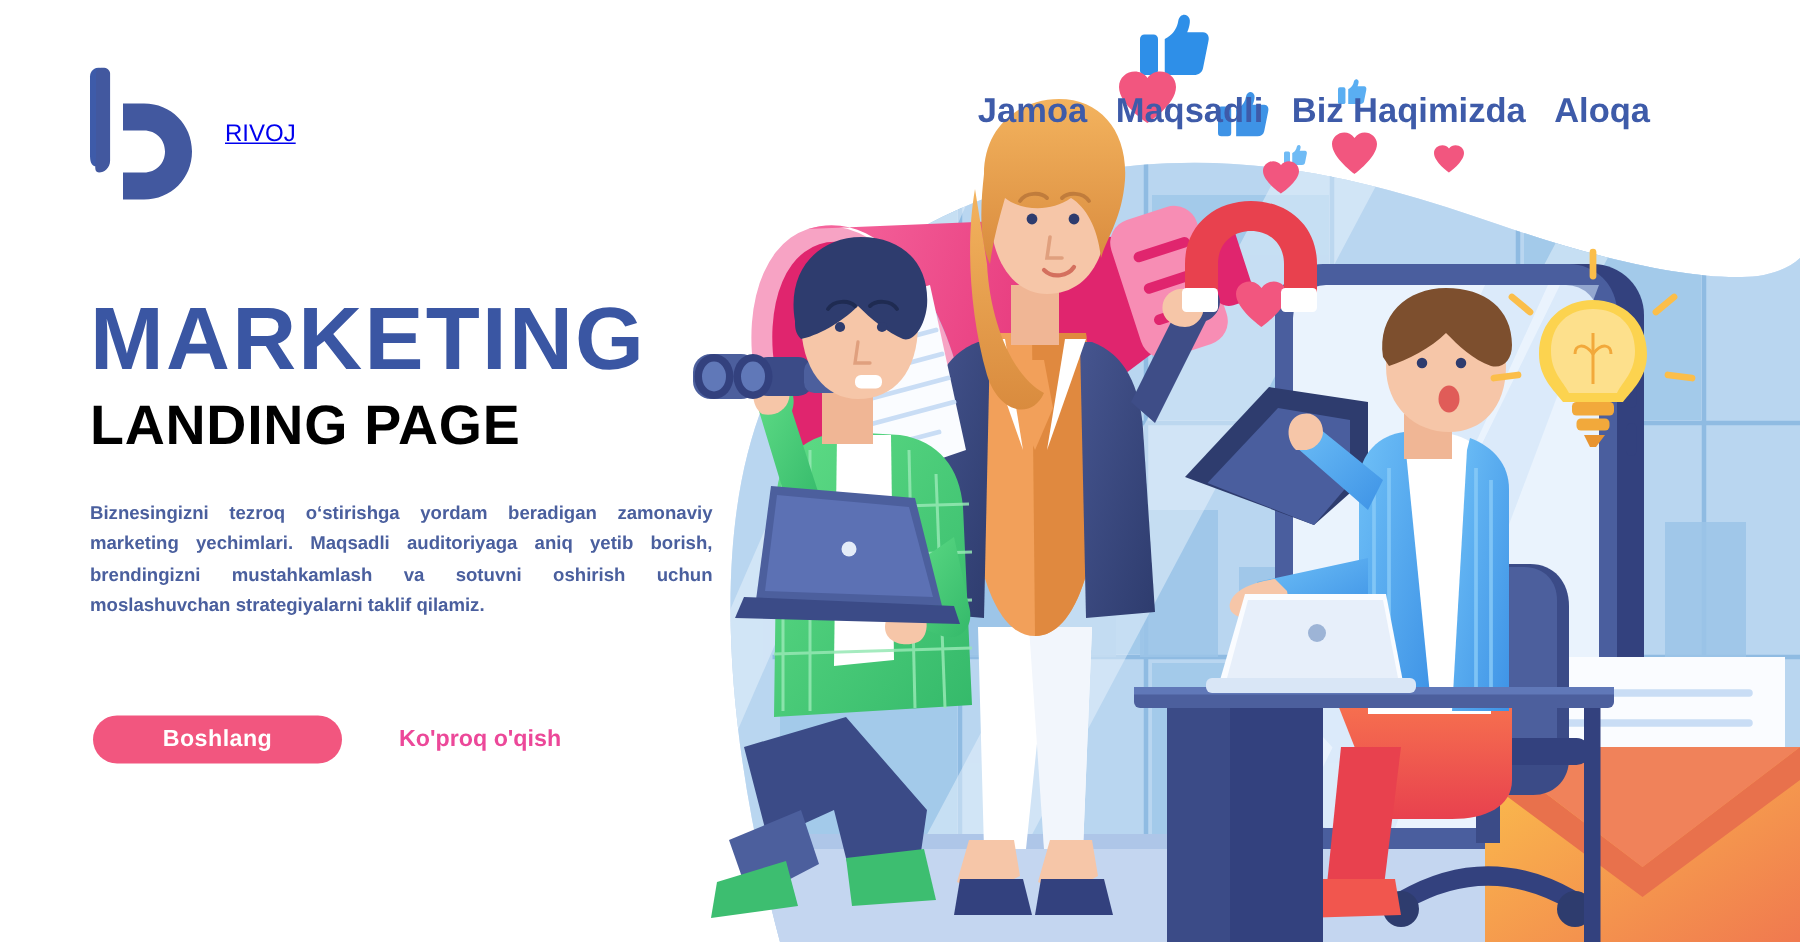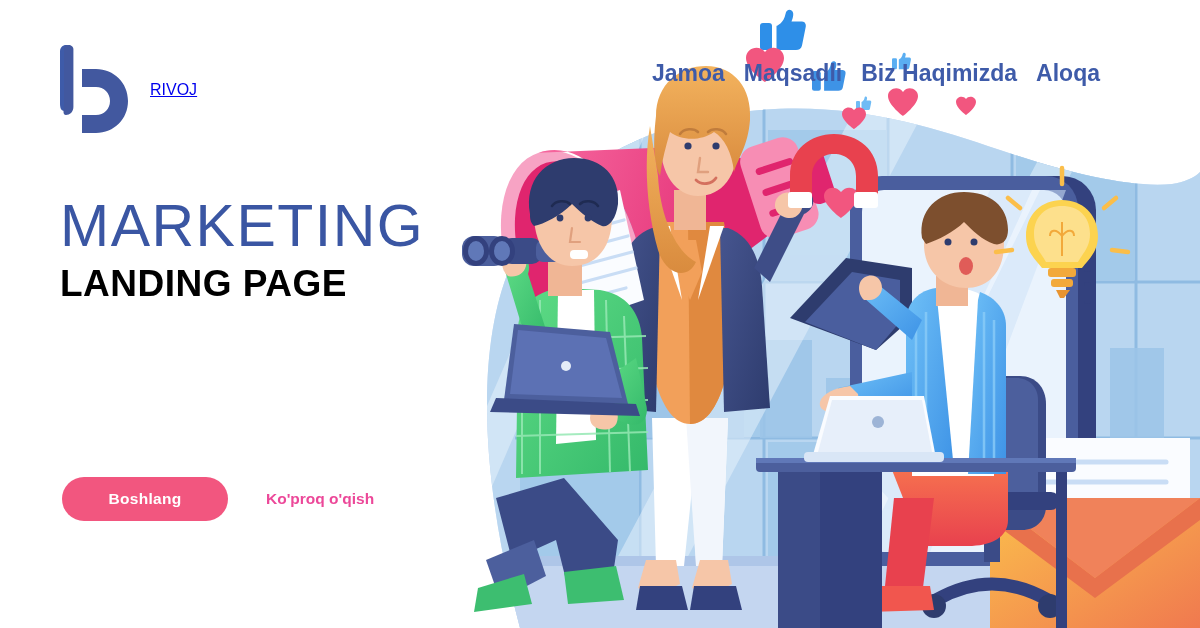--- a/index.html
+++ b/index.html
@@ -20,37 +20,37 @@
 
   #nav { position: absolute; right: 100px; top: 60px; display: flex; align-items: center; gap: 19px; }
   .nav-link {
     font-size: 23px; font-weight: bold; color: #3E5BA9;
     text-decoration: none; white-space: nowrap; cursor: pointer; line-height: 1.2;
   }
 
   
   #hero-copy { position: absolute; left: 60px; top: 196px; width: 420px; z-index: 30; }
   #headline {
-    font-size: 59px; font-weight: normal; letter-spacing: 1.5px;
+    font-size: 59px; font-weight: bold; letter-spacing: 1.5px;
     color: #3A56A3; line-height: 1.02;
   }
   #subheadline {
     font-size: 37px; font-weight: bold; letter-spacing: 0.5px;
     color: #000000; line-height: 1.1; margin-top: 8px;
   }
   #hero-paragraph {
     margin-top: 27px; width: 415px;
     font-size: 12.4px; font-weight: bold; line-height: 1.65;
     color: #4A5F9E; text-align: justify;
   }
 
   #cta-row { position: absolute; left: 62px; top: 477px; display: flex; align-items: center; gap: 38px; z-index: 30; }
   #cta-primary {
     background: #F2567F; color: #ffffff; border: none;
-    border-radius: 26px; padding: 0 36px; height: 44px;
+    border-radius: 26px; padding: 0 36px; height: 32px;
     font-family: "Liberation Sans", sans-serif;
     font-size: 15.5px; font-weight: bold; letter-spacing: 0.3px;
     cursor: pointer; min-width: 166px;
   }
   #cta-secondary {
     background: none; border: none; color: #ec4899;
     font-family: "Liberation Sans", sans-serif;
     font-size: 15.5px; font-weight: bold; cursor: pointer; padding: 0;
   }
 
@@ -460,20 +460,21 @@
       <a class="nav-link" href="#">Jamoa</a>
       <a class="nav-link" href="#">Maqsadli</a>
       <a class="nav-link" href="#">Biz Haqimizda</a>
       <a class="nav-link" href="#">Aloqa</a>
     </nav>
   </header>
 
   <section id="hero-copy">
     <h1 id="headline">MARKETING</h1>
     <h2 id="subheadline">LANDING PAGE</h2>
+    <p id="hero-paragraph">Biznesingizni tezroq o‘stirishga yordam beradigan zamonaviy marketing yechimlari. Maqsadli auditoriyaga aniq yetib borish, brendingizni mustahkamlash va sotuvni oshirish uchun moslashuvchan strategiyalarni taklif qilamiz.</p>
   </section>
 
   <div id="cta-row">
     <button id="cta-primary">Boshlang</button>
     <button id="cta-secondary">Ko'proq o'qish</button>
   </div>
 
 </div>
 
 </body></html>

